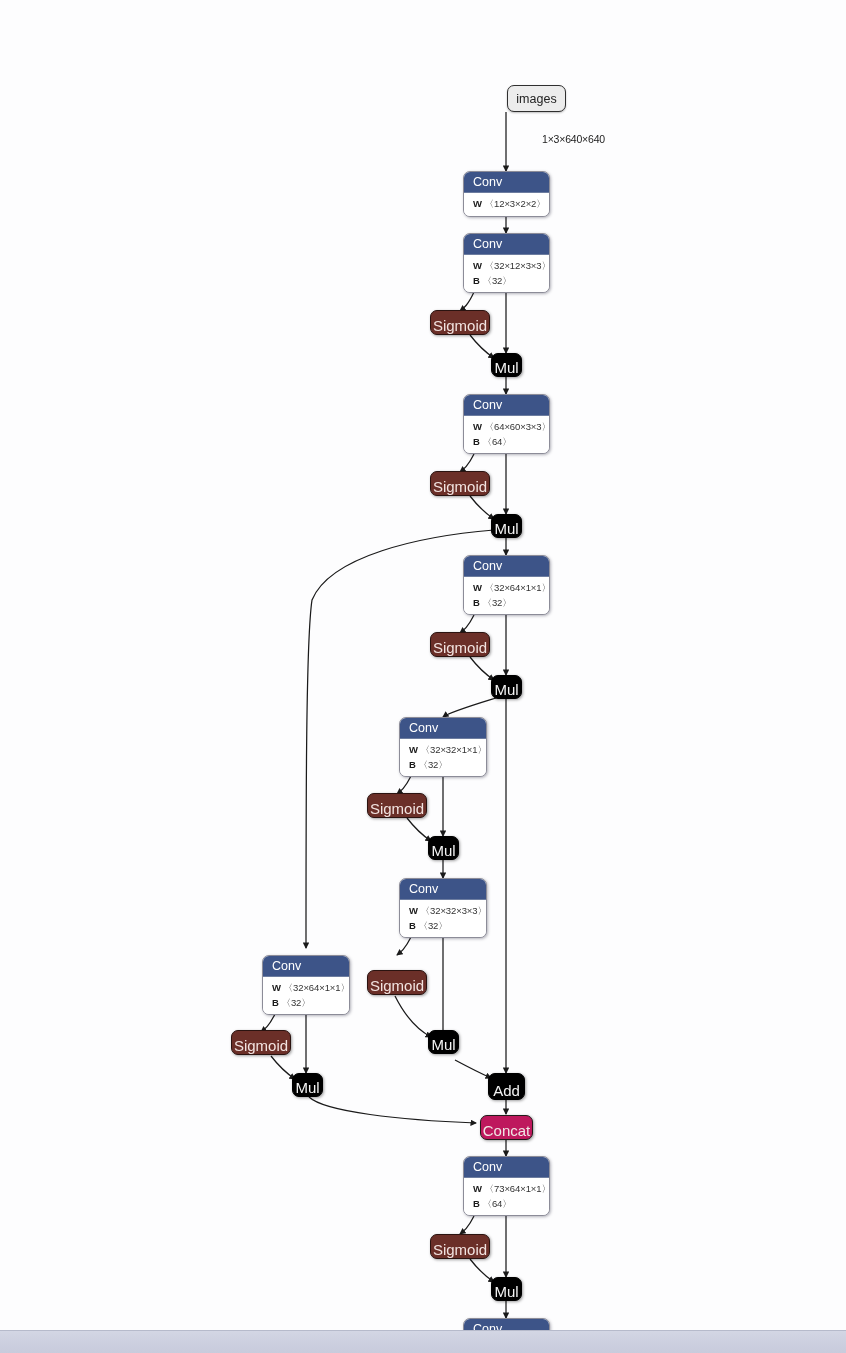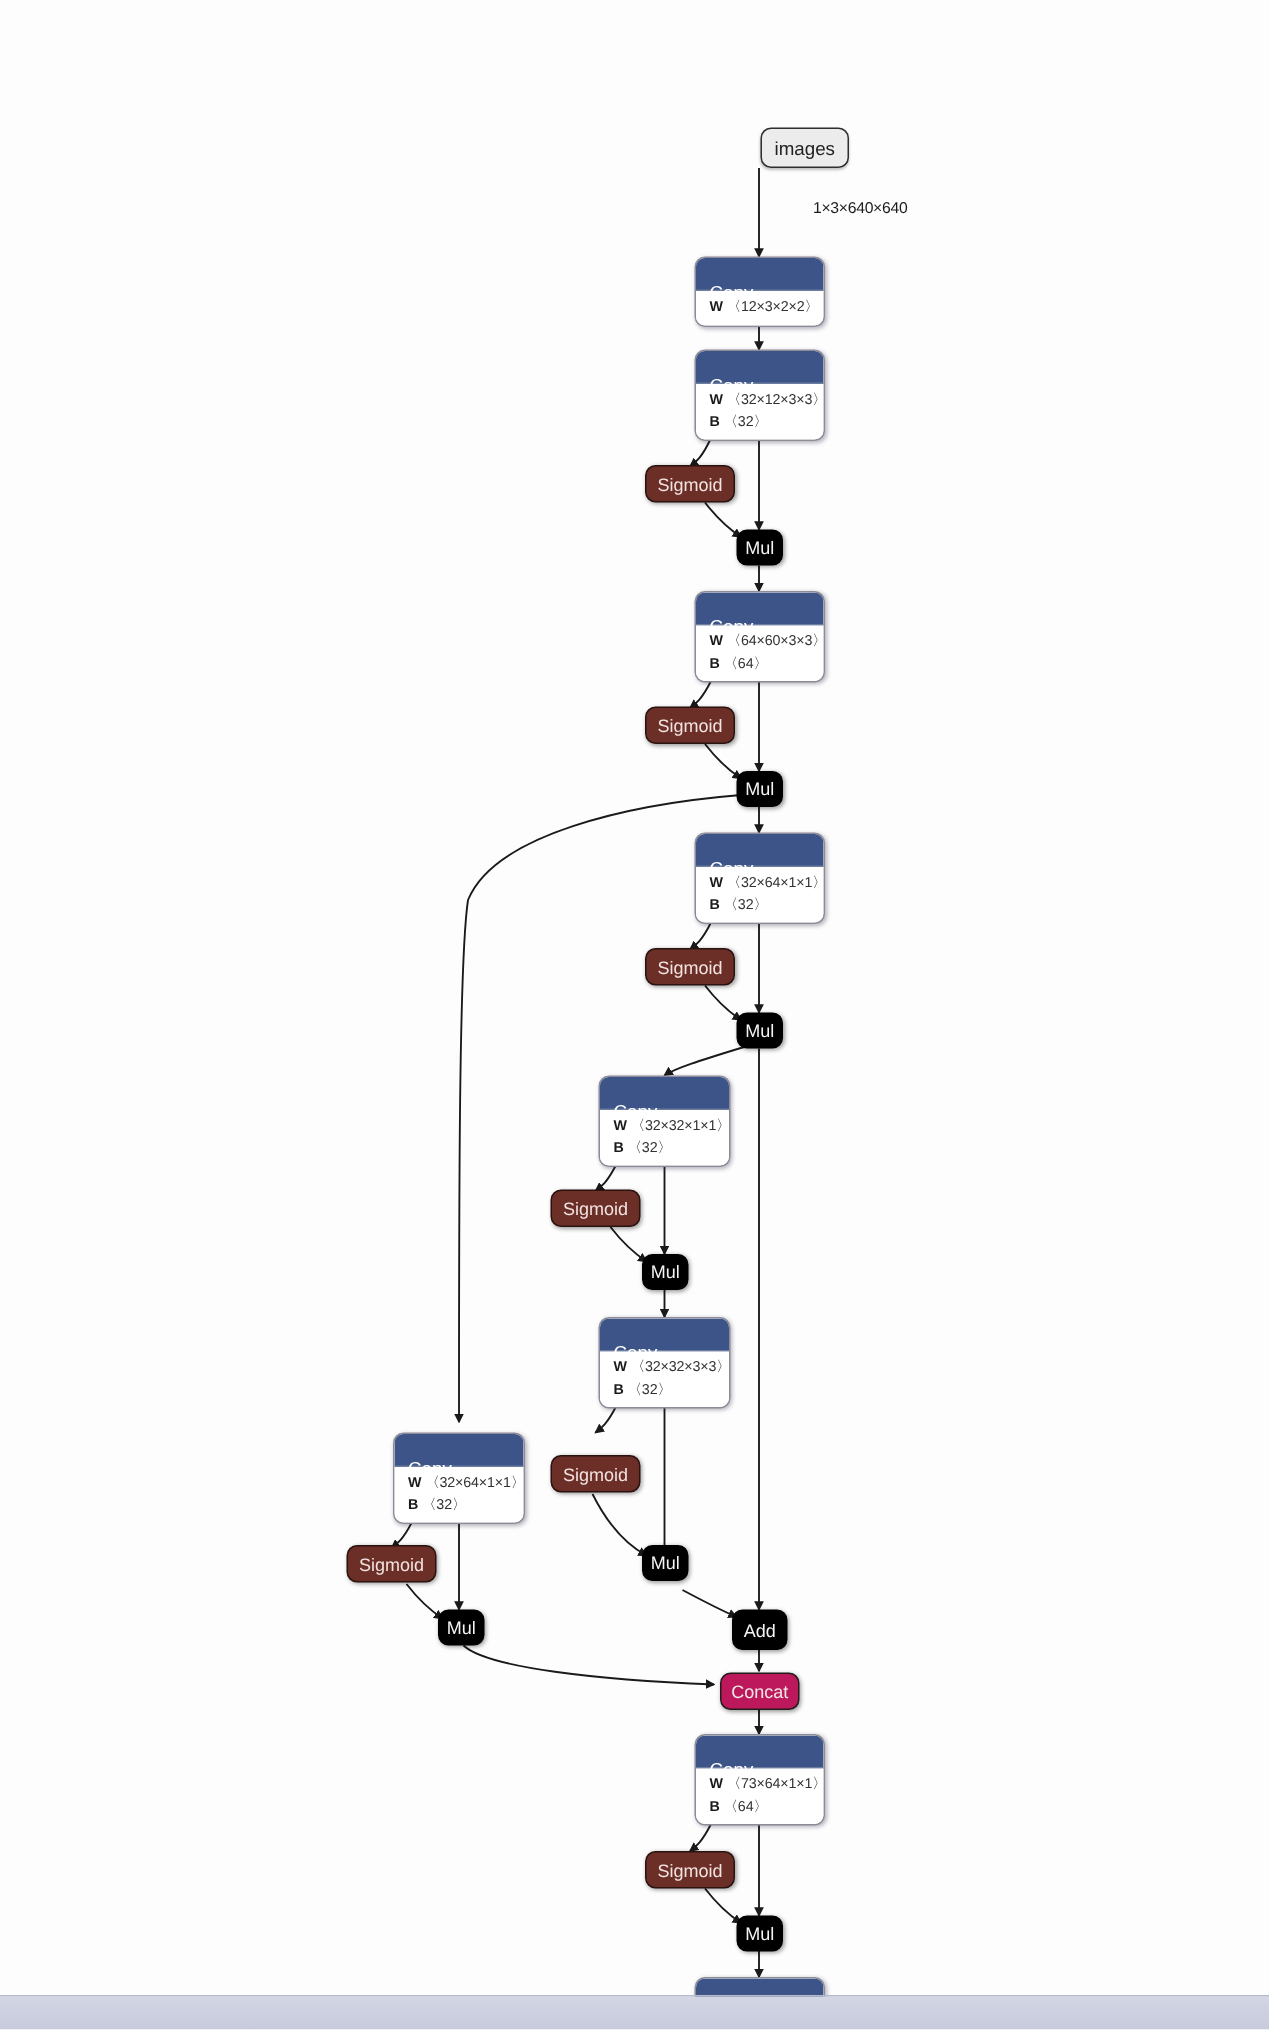--- a/index.html
+++ b/index.html
@@ -55,21 +55,21 @@
     border: 1px solid #8c8c98;
     border-radius: 7px;
     background: #ffffff;
     box-shadow: 1px 1px 3px rgba(40,40,60,0.35);
     overflow: hidden;
   }
   .conv-head {
     background: #3d5488;
     color: #ffffff;
     font-size: 12.5px;
-    padding: 17px 9px 4px 9px;
+    padding: 4px 9px 4px 9px;
     height: 21px;
     box-sizing: border-box;
     line-height: 13px;
     border-bottom: 1px solid #6d7da0;
   }
   .conv-body {
     background: #ffffff;
     padding: 4px 24px 4px 9px;
   }
   .param-row {
@@ -84,23 +84,23 @@
   }
   .param-val {
     color: #333333;
     letter-spacing: -0.1px;
   }
 
   
   .op-node {
     border-radius: 7px;
     display: flex;
-    align-items: center;
+    align-items: flex-end;
     justify-content: center;
-    font-size: 12px;
+    font-size: 15px;
     box-shadow: 1px 1px 3px rgba(0,0,0,0.38);
     box-sizing: border-box;
   }
   .op-sigmoid {
     background: #6b2f28;
     border: 1.2px solid #2b1310;
     color: #f2e3e0;
   }
   .op-mul, .op-add {
     background: #000000;

